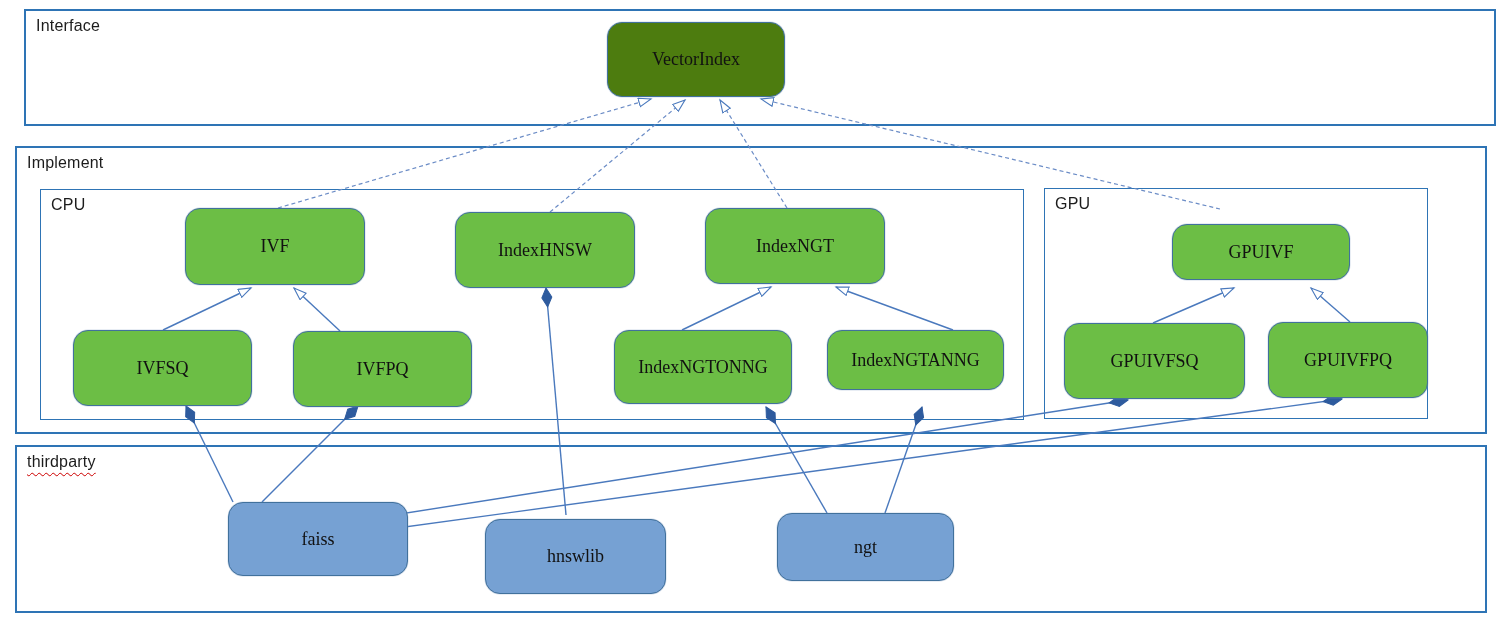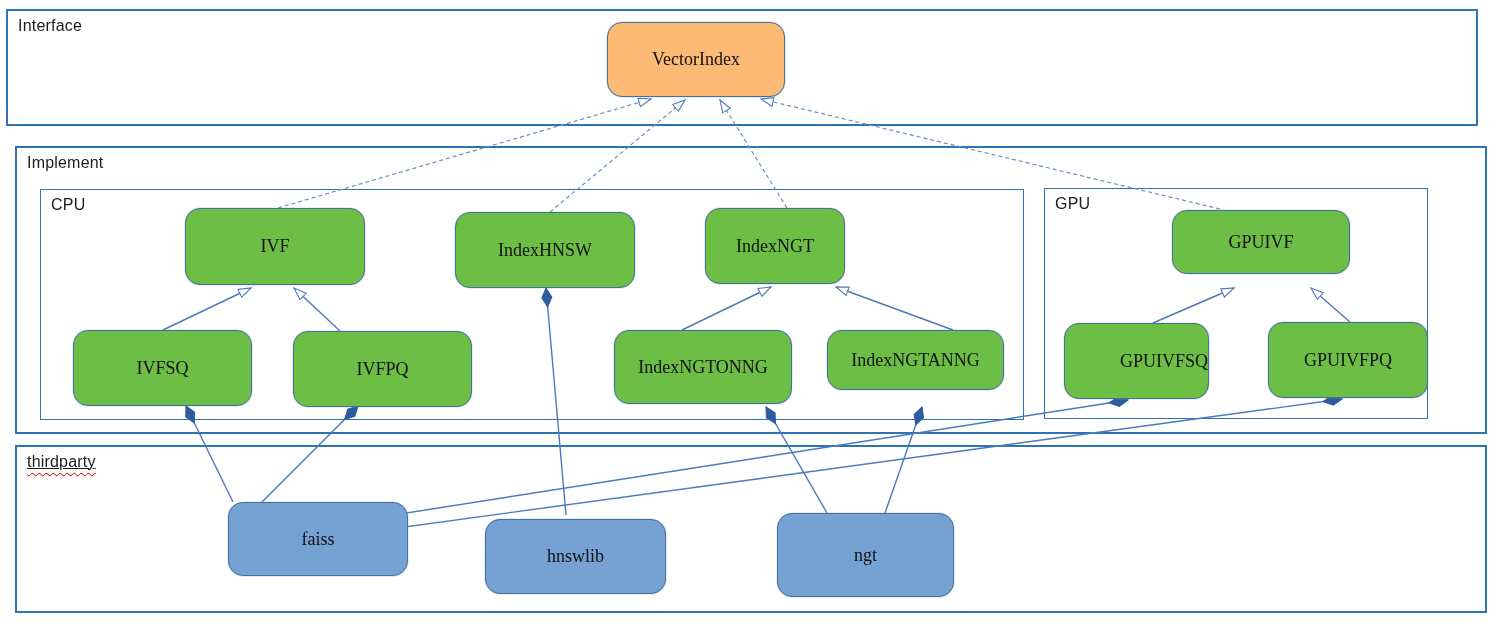--- a/index.html
+++ b/index.html
@@ -16,46 +16,46 @@
     background:transparent;
     box-sizing:border-box;
   }
   .frame-label{
     position:absolute;
     left:10px;top:6px;
     font-size:16px;
     color:#1c1c1c;
     letter-spacing:.2px;
   }
-  .u-black{text-decoration:underline;text-decoration-thickness:1px;}
+  .u-black{text-decoration-thickness:1px;}
   .u-red{text-decoration:underline wavy #cc0000;text-underline-offset:5px;text-decoration-thickness:1px;}
   #edge-layer{position:absolute;left:0;top:0;pointer-events:none;}
   .edge{fill:none;stroke:#4a79bd;stroke-width:1.4;}
   .edge.dashed{stroke:#6b8cc6;stroke-dasharray:4 3;stroke-width:1.2;}
   #node-layer{position:absolute;left:0;top:0;width:100%;height:100%;}
   .node{
     position:absolute;
     box-sizing:border-box;
     border:1.6px solid #41719c;
     border-radius:15px;
     display:flex;align-items:center;justify-content:center;
     font-family:"Liberation Serif", serif;
     font-size:18px;color:#111111;
     box-shadow:0 0 0 0.5px rgba(120,150,190,.35);
   }
-  .node.kind-interface{background:#fdba74;}
+  .node.kind-interface{background:#4d7c0f;}
   .node.kind-impl{background:#6cbe45;}
   .node.kind-thirdparty{background:#76a1d3;}
 </style>
 </head>
 <body>
 
 <div id="canvas">
 
-  <div class="frame" style="left:6px;top:9px;width:1472px;height:117px;">
+  <div class="frame" style="left:24px;top:9px;width:1472px;height:117px;">
     <span class="frame-label">Interface</span>
   </div>
 
   <div class="frame" style="left:15px;top:146px;width:1472px;height:288px;">
     <span class="frame-label">Implement</span>
   </div>
 
   <div class="frame" style="left:40px;top:189px;width:984px;height:231px;border-width:1.5px;">
     <span class="frame-label">CPU</span>
   </div>
@@ -101,48 +101,48 @@
   <div id="node-layer">
       <div class="node kind-interface" style="left: 607px; top: 22px; width: 178px; height: 75px;">
         <span>VectorIndex</span>
       </div>
       <div class="node kind-impl" style="left: 185px; top: 208px; width: 180px; height: 77px;">
         <span>IVF</span>
       </div>
       <div class="node kind-impl" style="left: 455px; top: 212px; width: 180px; height: 76px;">
         <span>IndexHNSW</span>
       </div>
-      <div class="node kind-impl" style="left: 705px; top: 208px; width: 140px; height: 76px;">
+      <div class="node kind-impl" style="left: 705px; top: 208px; width: 180px; height: 76px;">
         <span>IndexNGT</span>
       </div>
       <div class="node kind-impl" style="left: 73px; top: 330px; width: 179px; height: 76px; justify-content: center;">
         <span>IVFSQ</span>
       </div>
       <div class="node kind-impl" style="left: 293px; top: 331px; width: 179px; height: 76px; justify-content: center;">
         <span>IVFPQ</span>
       </div>
       <div class="node kind-impl" style="left: 614px; top: 330px; width: 178px; height: 74px;">
         <span>IndexNGTONNG</span>
       </div>
       <div class="node kind-impl" style="left: 827px; top: 330px; width: 177px; height: 60px;">
         <span>IndexNGTANNG</span>
       </div>
-      <div class="node kind-impl" style="left: 1172px; top: 210px; width: 178px; height: 64px;">
+      <div class="node kind-impl" style="left: 1172px; top: 224px; width: 178px; height: 56px;">
         <span>GPUIVF</span>
       </div>
-      <div class="node kind-impl" style="left: 1064px; top: 323px; width: 145px; height: 76px; justify-content: flex-end;">
+      <div class="node kind-impl" style="left: 1064px; top: 323px; width: 181px; height: 76px;">
         <span>GPUIVFSQ</span>
       </div>
       <div class="node kind-impl" style="left: 1268px; top: 322px; width: 160px; height: 76px;">
         <span>GPUIVFPQ</span>
       </div>
       <div class="node kind-thirdparty" style="left: 188px; top: 502px; width: 180px; height: 74px; margin-left: 40px;">
         <span>faiss</span>
       </div>
       <div class="node kind-thirdparty" style="left: 485px; top: 489px; width: 181px; height: 75px; margin-top: 30px;">
         <span>hnswlib</span>
       </div>
-      <div class="node kind-thirdparty" style="left: 777px; top: 513px; width: 177px; height: 84px;">
+      <div class="node kind-thirdparty" style="left: 777px; top: 513px; width: 177px; height: 68px;">
         <span>ngt</span>
       </div>
     </div>
 
 </div>
 
 </body></html>

